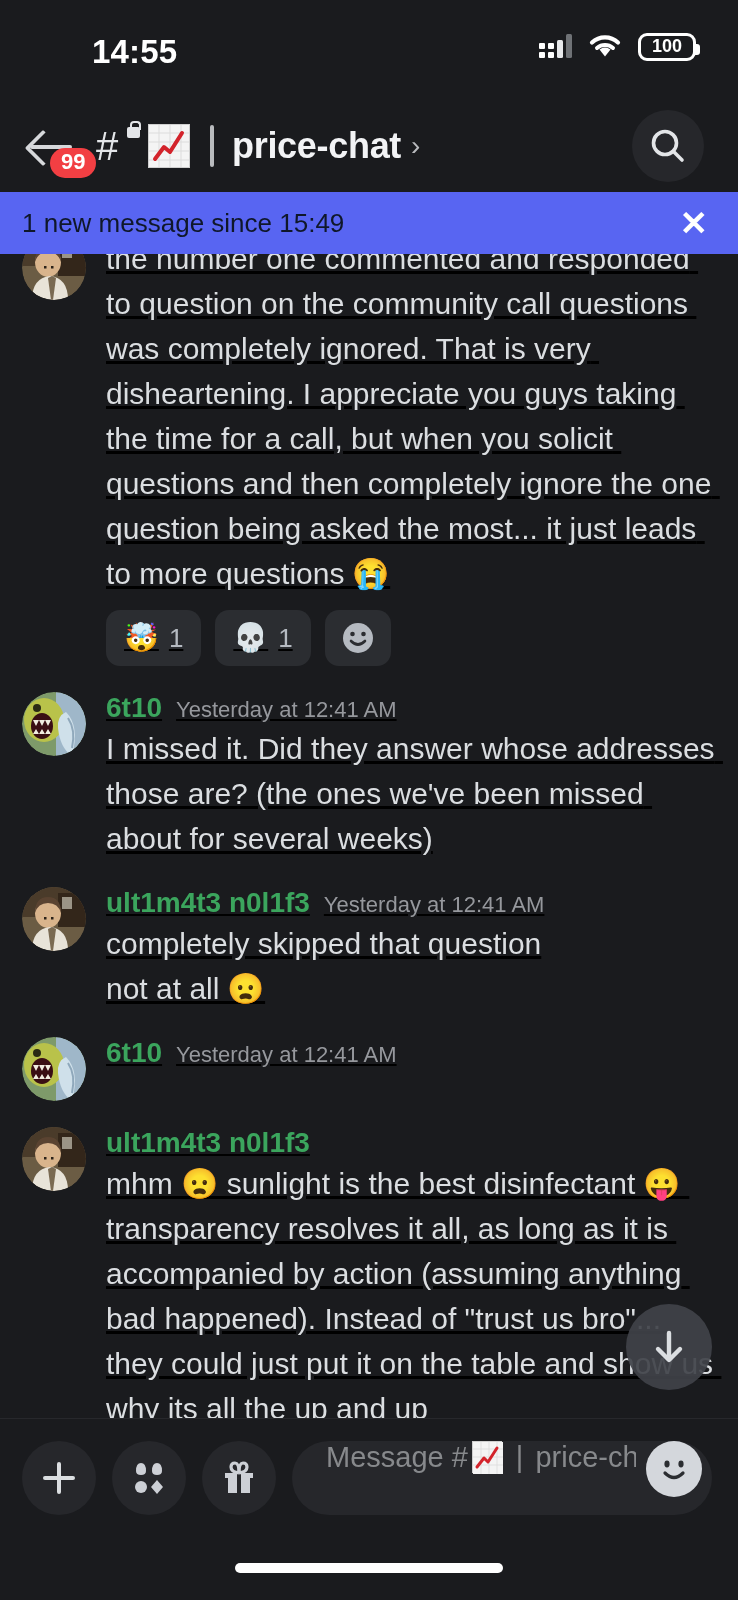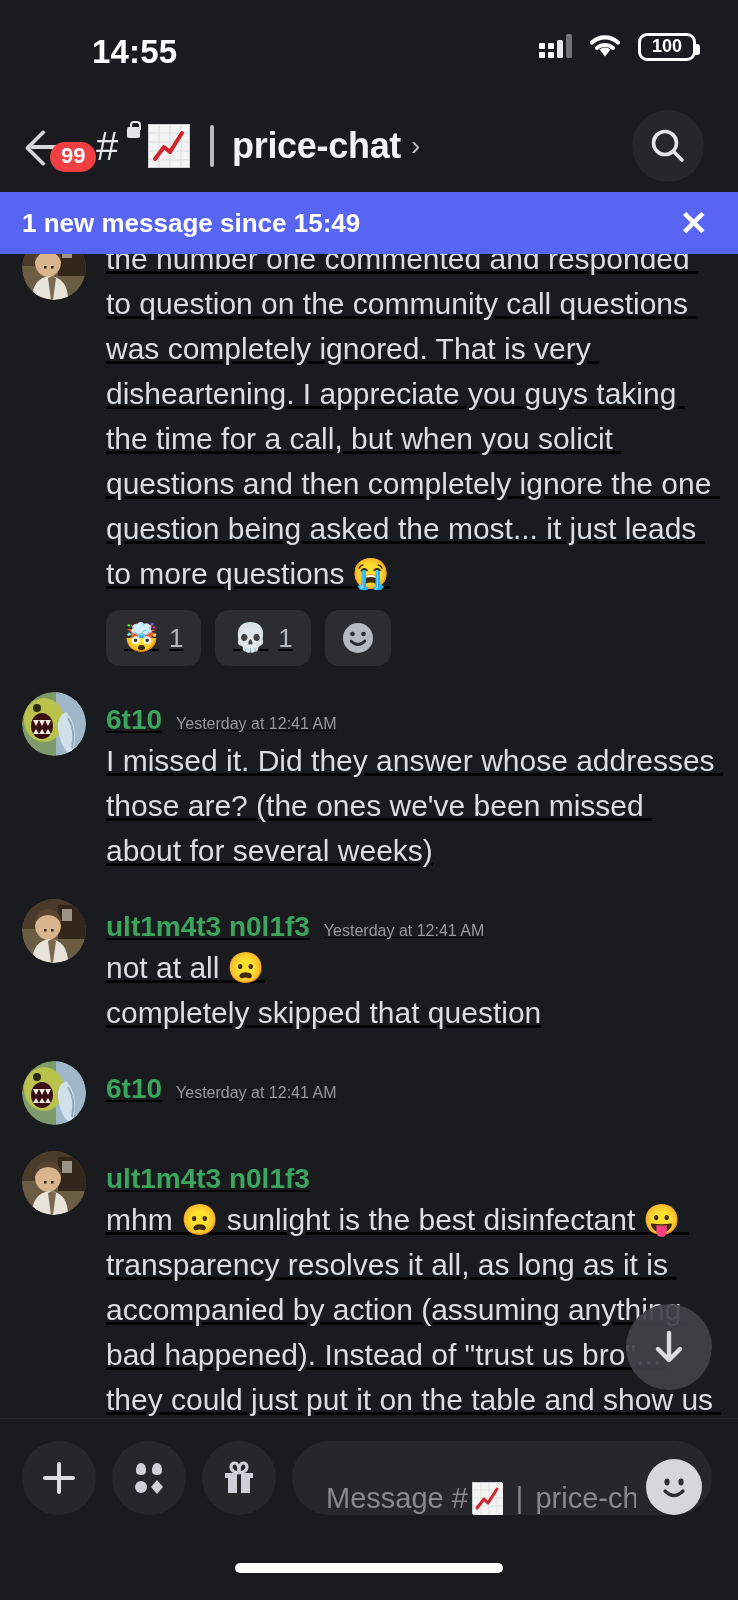--- a/index.html
+++ b/index.html
@@ -62,21 +62,21 @@
   .back-arrow:before{
     content:""; position:absolute; left:2px; top:17px;
     width:42px; height:4px; background:#d6d8db; border-radius:2px;
   }
   .back-arrow:after{
     content:""; position:absolute; left:2px; top:7px;
     width:22px; height:22px; border-left:4px solid #d6d8db; border-bottom:4px solid #d6d8db;
     transform:rotate(45deg); border-radius:2px;
   }
   .badge-99 {
-    position:absolute; left:22px; top:24px;
+    position:absolute; left:22px; top:30px;
     background:#f23f43; color:#fff;
     font-size:22px; font-weight:bold;
     border-radius:22px; padding:2px 11px 4px;
     line-height:1.1;
   }
   .hash-lock { position:relative; width:42px; height:46px; margin-left:12px; color:#d6d8db; }
   .hash-lock .h { font-size:40px; line-height:46px; font-weight:500; color:#e3e5e8; }
   .hash-lock .lk {
     position:absolute; right:-2px; top:4px; width:13px; height:11px;
     background:#e3e5e8; border-radius:2px;
@@ -98,38 +98,38 @@
     margin-left:auto; width:72px; height:72px; border-radius:50%;
     background:#26272b; display:flex; align-items:center; justify-content:center;
   }
 
   
   .banner {
     flex:0 0 62px; height:62px; background:#5865f2;
     display:flex; align-items:center; justify-content:space-between;
     padding:0 30px 0 22px;
   }
-  .banner-text { color:#ffffff; font-size:26px; font-weight:bold; }
+  .banner-text { color:#0f172a; font-size:26px; font-weight:normal; }
   .banner-x { color:#fff; font-size:34px; font-weight:bold; line-height:1; }
 
   
   .messages {
     flex:1 1 auto; position:relative; overflow:hidden;
     padding:0 0 0 0;
     text-decoration:underline;
   }
   .msg { display:flex; padding:0 22px 0 22px; position:relative; }
   .avatar {
     flex:0 0 64px; width:64px; height:64px; border-radius:50%;
     margin-right:20px; overflow:hidden; position:relative;
   }
   .body { flex:1 1 auto; min-width:0; }
   .meta { display:flex; align-items:baseline; gap:14px; margin-bottom:2px; }
-  .author { color:#3ba55d; font-size:28px; font-weight:bold;margin-top:12px; }
-  .ts { color:#96989d; font-size:16px; }
+  .author { color:#3ba55d; font-size:28px; font-weight:bold; }
+  .ts { color:#96989d; font-size:22px; }
   .text {
     color:#dbdee1; font-size:30px; line-height:45px;
     word-wrap:break-word; white-space:pre-wrap;
   }
 
   
   .reactions { display:flex; gap:14px; margin-top:14px; }
   .reaction {
     background:#2b2d31; border-radius:14px;
     height:56px; padding:0 18px;
@@ -161,21 +161,21 @@
     background:#1a1b1e;
   }
   .cbtn {
     width:74px; height:74px; border-radius:50%;
     background:#26272b; flex:0 0 74px;
     display:flex; align-items:center; justify-content:center;
   }
   .cinput {
     flex:1 1 auto; height:74px; border-radius:38px;
     background:#26272b;
-    display:flex; align-items:flex-end; justify-content:space-between;
+    display:flex; align-items:flex-start; justify-content:space-between;
     padding:0 10px 0 34px; min-width:0;
   }
   .cplaceholder {
     color:#87898c; font-size:29px; white-space:nowrap; overflow:hidden;
     display:flex; align-items:center; gap:2px;
   }
   .cplaceholder .pbar { color:#87898c; margin:0 10px; }
   .emoji-btn {
     width:56px; height:56px; border-radius:50%; flex:0 0 56px;
     background:#d4d7dc; display:flex; align-items:center; justify-content:center;
@@ -365,22 +365,22 @@
             <path d="M10 64 q0 -22 18 -24 q18 2 18 24 z" fill="#e8e3d8"></path>
             <path d="M26 42 l4 -2 l4 2 l-3 22 h-2 z" fill="#7a6a52"></path>
           </g>
         </svg>
       </div>
       <div class="body">
         <div class="meta">
           <span class="author">ult1m4t3 n0l1f3</span>
           <span class="ts">Yesterday at 12:41 AM</span>
         </div>
+        <div class="text">completely skipped that question</div>
         <div class="text">not at all 😦</div>
-        <div class="text">completely skipped that question</div>
       </div>
     </div>
 
     <div class="msg msg-block">
       <div class="avatar">
         <svg width="64" height="64" viewBox="0 0 64 64">
           <defs>
               <clipPath id="c4">
                 <circle cx="32" cy="32" r="32"></circle>
               </clipPath>

